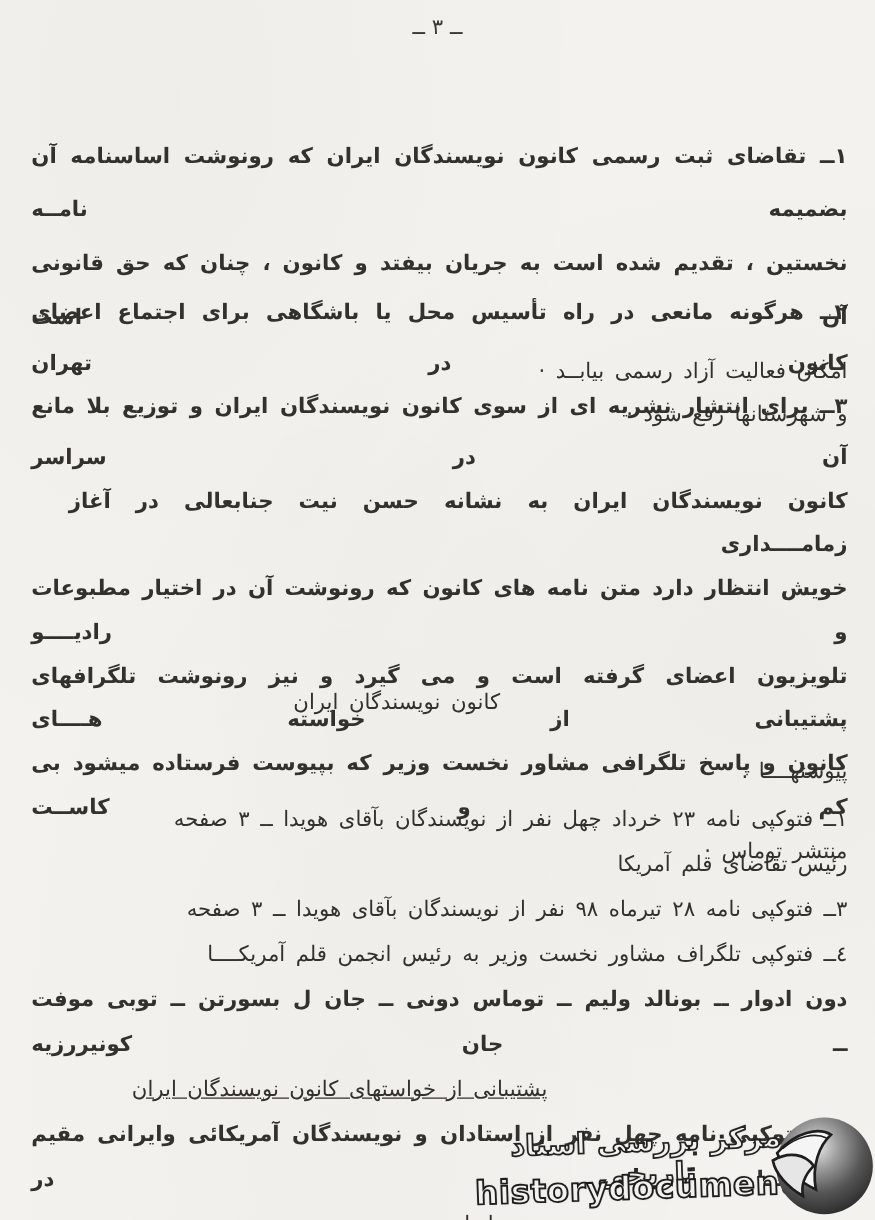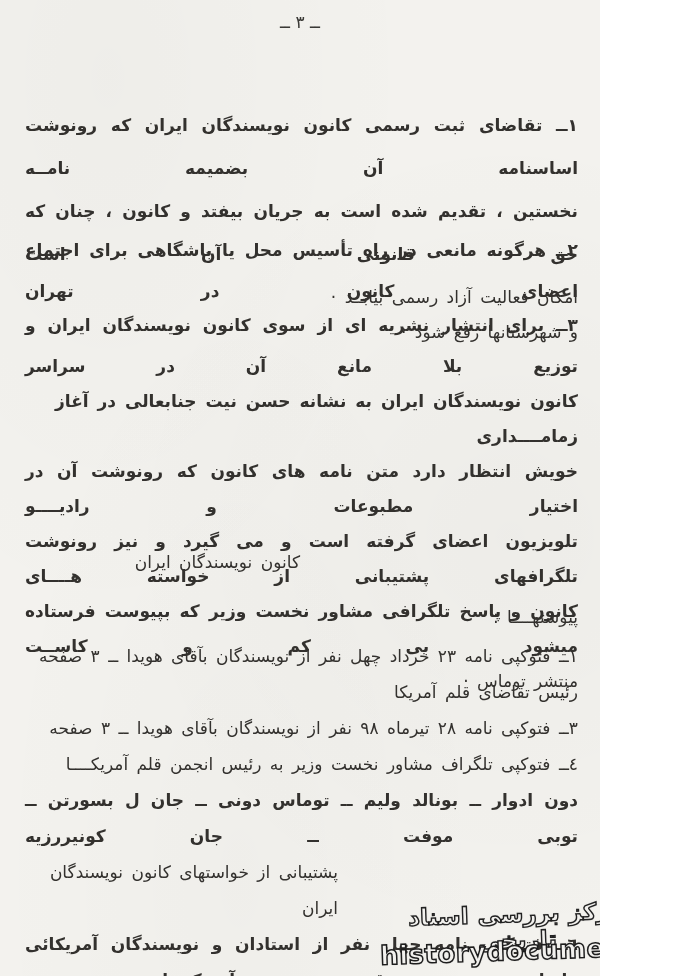--- a/index.html
+++ b/index.html
@@ -1,18 +1,18 @@
 <!DOCTYPE html>
 <html lang="fa"><head>
 <meta charset="utf-8">
 <style>
   html,body{margin:0;padding:0;}
   .page{
     position:relative;
-    width:600px;height:976px;
+    width:700px;height:976px;
     background:
       radial-gradient(ellipse at 18% 8%, rgba(0,0,0,0.02), transparent 45%),
       radial-gradient(ellipse at 85% 55%, rgba(0,0,0,0.025), transparent 55%),
       radial-gradient(ellipse at 40% 90%, rgba(0,0,0,0.015), transparent 50%),
       #f3f2ee;
     font-family:"DejaVu Sans", sans-serif;
     color:#2e2d2b;
     direction:rtl;
     overflow:hidden;
   }
@@ -24,21 +24,21 @@
   .ln{font-size:17px;word-spacing:3px;text-align:right;color:#33312e;}
   .para .ln{line-height:43px;}
   .para2 .ln{line-height:41px;}
   .close .ln{line-height:35px;}
   .items .ln{line-height:36px;}
   .just{text-align:justify;text-align-last:justify;font-weight:bold;}
   .indent-l{padding-left:30px;}
   .sig{padding-right:278px;font-size:17px;text-align:right;}
   .row{display:flex;justify-content:space-between;padding-left:132px;}
   .row span{white-space:nowrap;}
-  .ind-240{padding-right:240px;}
+  .ind-240{padding-right:240px;text-decoration:underline;}
   .ind-283{padding-right:283px;}
   
   .wm{position:absolute;z-index:5;}
   .wm-fa{
     top:901px;left:386px;width:262px;text-align:center;
     font-size:23px;font-weight:bold;
     color:#f2f1ee;-webkit-text-stroke:1.4px #222;
     transform:rotate(-2deg);
     text-shadow:0 0 2px rgba(0,0,0,0.25);
     word-spacing:1px;

